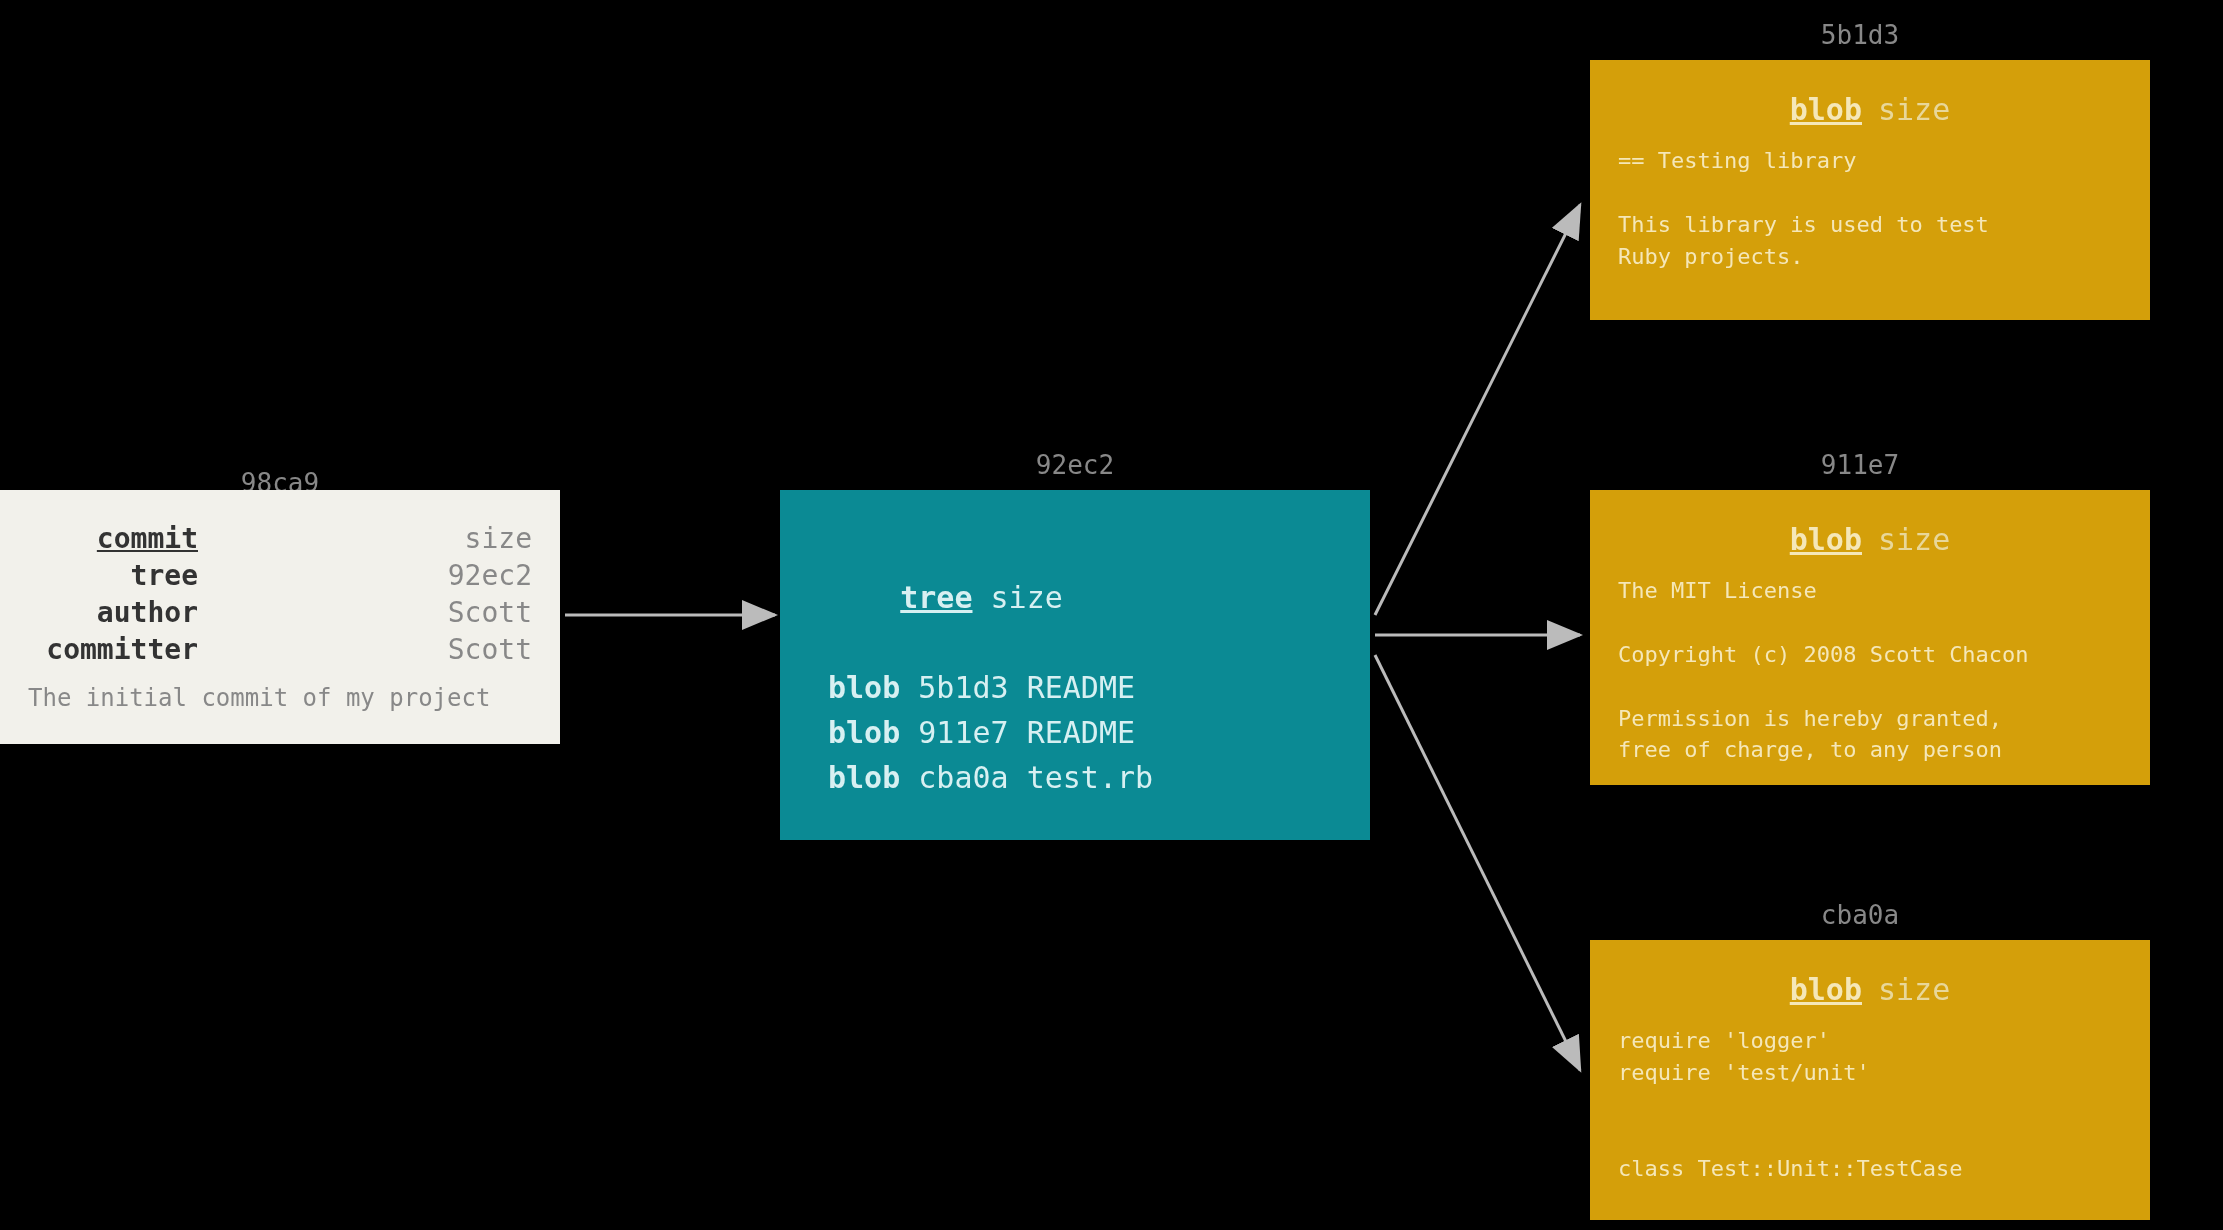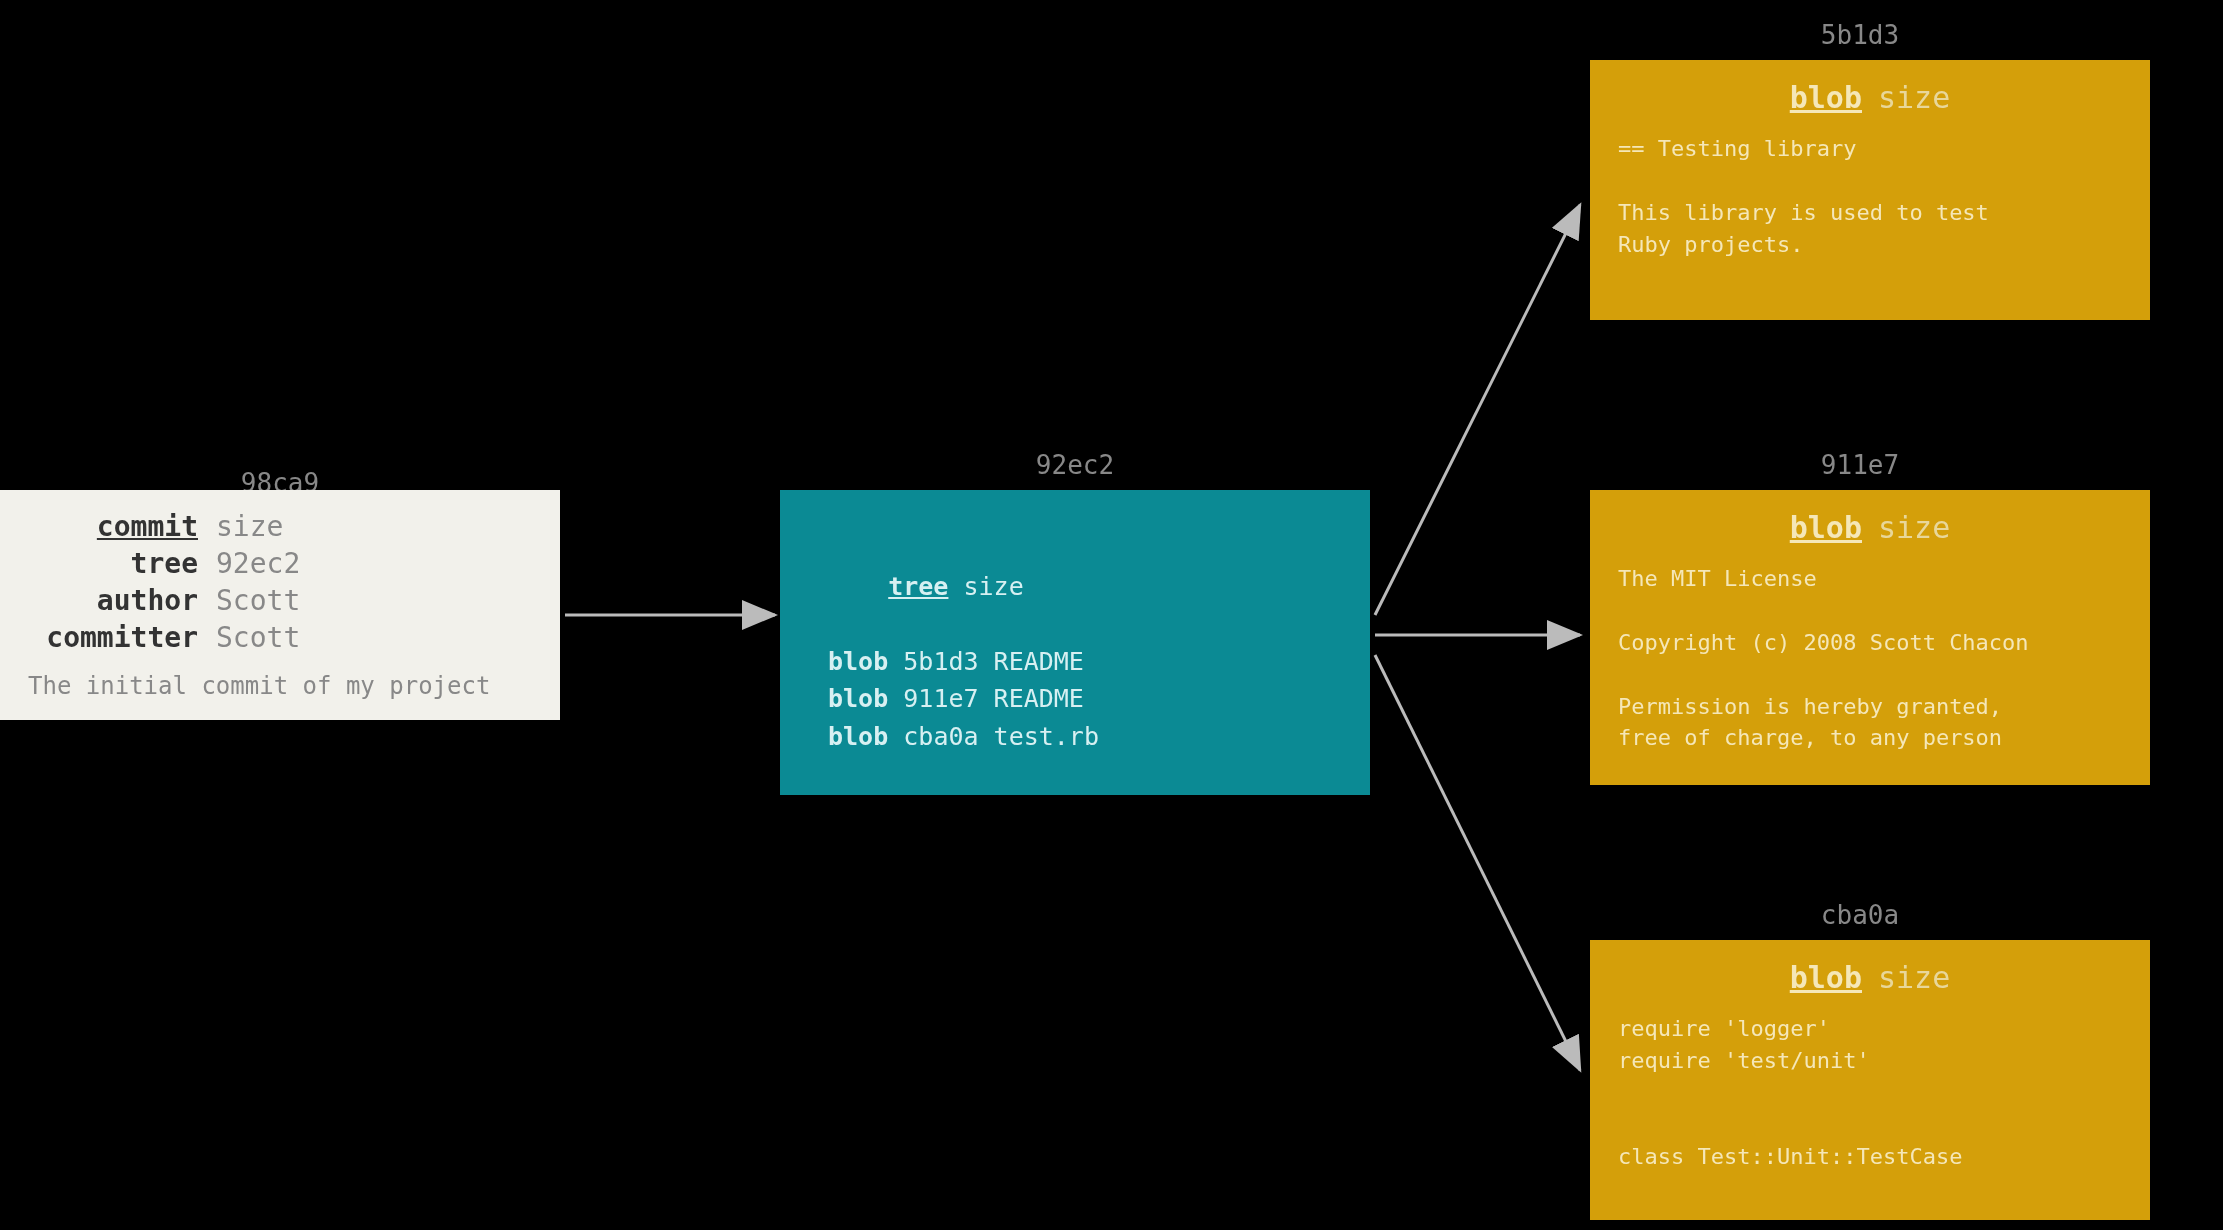--- a/index.html
+++ b/index.html
@@ -13,39 +13,39 @@
   }
   .node-label {
     position: absolute;
     color: #888;
     font-size: 26px;
     text-align: center;
     font-family: "SF Mono", "Menlo", "Consolas", monospace;
   }
   .node {
     position: absolute;
-    padding: 20px 28px;
+    padding: 32px 28px;
   }
   
   .commit-node {
     background: #f2f1eb;
     color: #555;
   }
-  .commit-header-row { display: flex; gap: 18px; margin-bottom: 4px; }
+  .commit-header-row { display: flex; gap: 18px; margin-bottom: 4px; justify-content: space-between; }
   .commit-key { width: 170px; text-align: right; font-size: 28px; font-weight: 600; color:#333; }
   .commit-key.primary { text-decoration: underline; }
   .commit-val { font-size: 28px; color:#888; }
   .commit-message { font-size: 24px; color:#888; margin-top: 18px; }
 
   
   .tree-node {
     background: #0b8a94;
     color: #d7f0f2;
   }
-  .tree-row { font-size: 25px; line-height: 1.5; white-space: pre; }
+  .tree-row { font-size: 30px; line-height: 1.5; white-space: pre; }
   .tree-key { font-weight: 700; }
   .tree-key.primary { text-decoration: underline; }
 
   
   .blob-node {
     background: #d49f0a;
     color: #f5e7b8;
   }
   .blob-header { text-align: center; margin-bottom: 18px; }
   .blob-header .type { font-size: 30px; font-weight: 700; text-decoration: underline; margin-right: 16px; }

